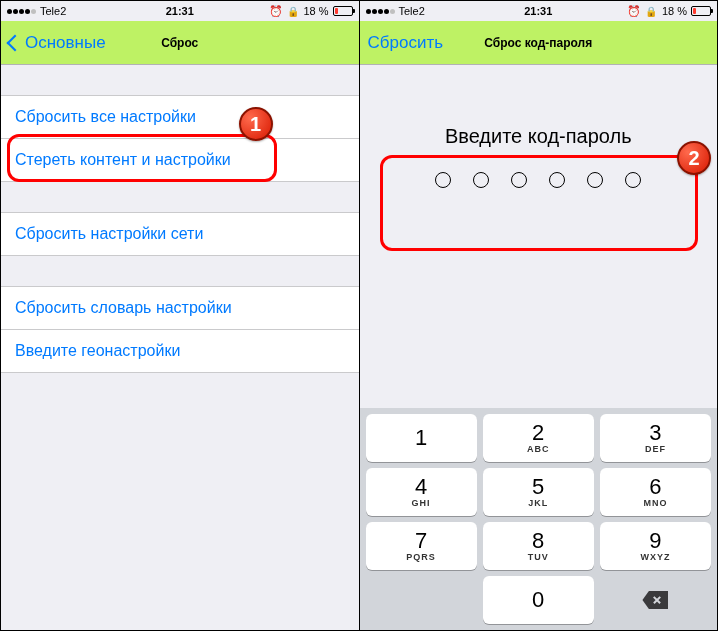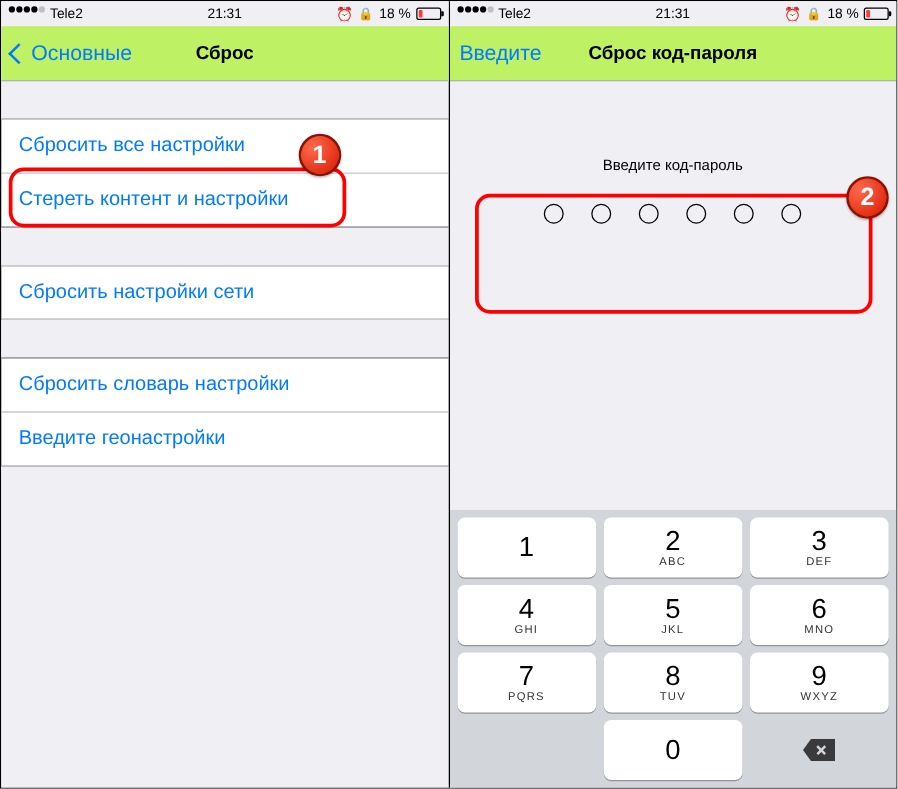--- a/index.html
+++ b/index.html
@@ -1,47 +1,47 @@
 <!DOCTYPE html>
 <html><head>
 <meta charset="utf-8">
 <style>
   * { box-sizing: border-box; margin: 0; padding: 0; }
   body { font-family: -apple-system, "Helvetica Neue", Arial, sans-serif; background: #fff; }
   .wrap { width: 718px; height: 631px; border: 1px solid #000; display: flex; position: relative; }
   .phone { flex: 1; background: #efeff4; display: flex; flex-direction: column; border-right: 1px solid #000; position: relative; overflow: hidden; }
   .phone:last-child { border-right: none; }
   .status { height: 20px; background: #efeff4; display: flex; align-items: center; justify-content: space-between; padding: 0 6px; font-size: 11px; font-weight: 500; }
-  .status-left, .status-right { display: flex; gap: 4px; }
-  .status-center { position: absolute; left: 50%; transform: translateX(-50%); font-weight: 400; }
+  .status-left, .status-right { display: flex; align-items: center; gap: 4px; }
+  .status-center { position: absolute; left: 50%; transform: translateX(-50%); font-weight: 700; }
   .signal-dots { display: flex; gap: 1px; }
   .signal-dots span { width: 5px; height: 5px; border-radius: 50%; background: #000; display: inline-block; }
   .battery { display: inline-flex; align-items: center; }
   .battery-body { width: 20px; height: 10px; border: 1px solid #000; border-radius: 2px; position: relative; }
   .battery-body::after { content: ""; position: absolute; right: -3px; top: 2px; width: 2px; height: 4px; background: #000; border-radius: 0 1px 1px 0; }
   .battery-fill { position: absolute; left: 1px; top: 1px; bottom: 1px; width: 18%; background: #ff3b30; border-radius: 1px; }
   .navbar { height: 44px; background: #bef264; border-bottom: 0.5px solid #b2b2b4; display: flex; align-items: center; justify-content: flex-start; padding: 0 8px; position: relative; }
-  .nav-title { position: absolute; left: 50%; transform: translateX(-50%); font-size: 15px; font-weight: 600; }
+  .nav-title { position: absolute; left: 50%; transform: translateX(-50%); font-size: 12px; font-weight: 600; }
   .nav-back { display: flex; align-items: center; color: #007aff; font-size: 17px; }
   .nav-right { color: #007aff; font-size: 17px; }
   .chevron-left { display: inline-block; width: 12px; height: 12px; border-left: 2.5px solid #007aff; border-bottom: 2.5px solid #007aff; transform: rotate(45deg); margin-right: 4px; }
   .content { flex: 1; overflow: hidden; position: relative; }
   .group { margin-top: 30px; background: #0f172a; border-top: 0.5px solid #cacacc; border-bottom: 0.5px solid #cacacc; }
   .cell { padding: 12px 14px; font-size: 16px; color: #007aff; border-bottom: 0.5px solid #cacacc; background: #fff; position: relative; }
   .cell:last-child { border-bottom: none; }
   .highlight-box { position: absolute; border: 3px solid #ff0000; border-radius: 12px; pointer-events: none; }
   .step-badge { position: absolute; width: 34px; height: 34px; border-radius: 50%; background: radial-gradient(circle at 30% 30%, #ff6a4d, #d81800); color: #fff; font-weight: 700; font-size: 20px; display: flex; align-items: center; justify-content: center; border: 2px solid #8a1200; box-shadow: 0 1px 2px rgba(0,0,0,.3); z-index: 10; }
   .passcode-area { text-align: center; padding: 60px 20px 20px; }
-  .passcode-label { font-size: 12px; margin-bottom: 24px; }
+  .passcode-label { font-size: 20px; margin-bottom: 24px; }
   .pin-dots { display: flex; justify-content: center; gap: 22px; }
   .pin-dot { width: 16px; height: 16px; border: 1.5px solid #000; border-radius: 50%; }
   .keypad { background: #d2d5da; padding: 6px; display: grid; grid-template-columns: repeat(3, 1fr); gap: 6px; margin-top: auto; }
   .key { background: #fff; border-radius: 6px; height: 48px; display: flex; flex-direction: column; align-items: center; justify-content: center; box-shadow: 0 1px 0 rgba(0,0,0,.3); }
   .key-num { font-size: 22px; font-weight: 400; line-height: 1; }
-  .key-let { font-size: 9px; font-weight: 400; letter-spacing: 1px; color: #333; }
+  .key-let { font-size: 9px; font-weight: 700; letter-spacing: 1px; color: #333; }
   .key-empty { background: transparent; box-shadow: none; }
   .key-del { background: transparent; box-shadow: none; display:flex; align-items:center; justify-content:center; }
   .del-icon { width: 26px; height: 18px; background: #3a3a3c; clip-path: polygon(25% 0, 100% 0, 100% 100%, 25% 100%, 0 50%); position: relative; }
   .del-icon::before, .del-icon::after { content:""; position:absolute; left: 55%; top:50%; width:9px; height:1.8px; background:#d2d5da; }
   .del-icon::before { transform: translate(-50%,-50%) rotate(45deg); }
   .del-icon::after { transform: translate(-50%,-50%) rotate(-45deg); }
   .right-col { display:flex; flex-direction:column; }
   .lock-icon { font-size: 10px; }
   .alarm-icon { font-size: 11px; }
 </style>
@@ -119,21 +119,21 @@
         <span class="battery">
             <span class="battery-body">
               <span class="battery-fill"></span>
             </span>
           </span>
       </div>
     </div>
     <div class="navbar">
       <div></div>
       <div class="nav-title">Сброс код-пароля</div>
-      <div class="nav-right">Введите</div>
+      <div class="nav-right">Сбросить</div>
     </div>
     <div class="content" style="position:relative;">
       <div class="passcode-area">
         <div class="passcode-label">Введите код-пароль</div>
         <div class="pin-dots">
           <span class="pin-dot"></span>
           <span class="pin-dot"></span>
           <span class="pin-dot"></span>
           <span class="pin-dot"></span>
           <span class="pin-dot"></span>

